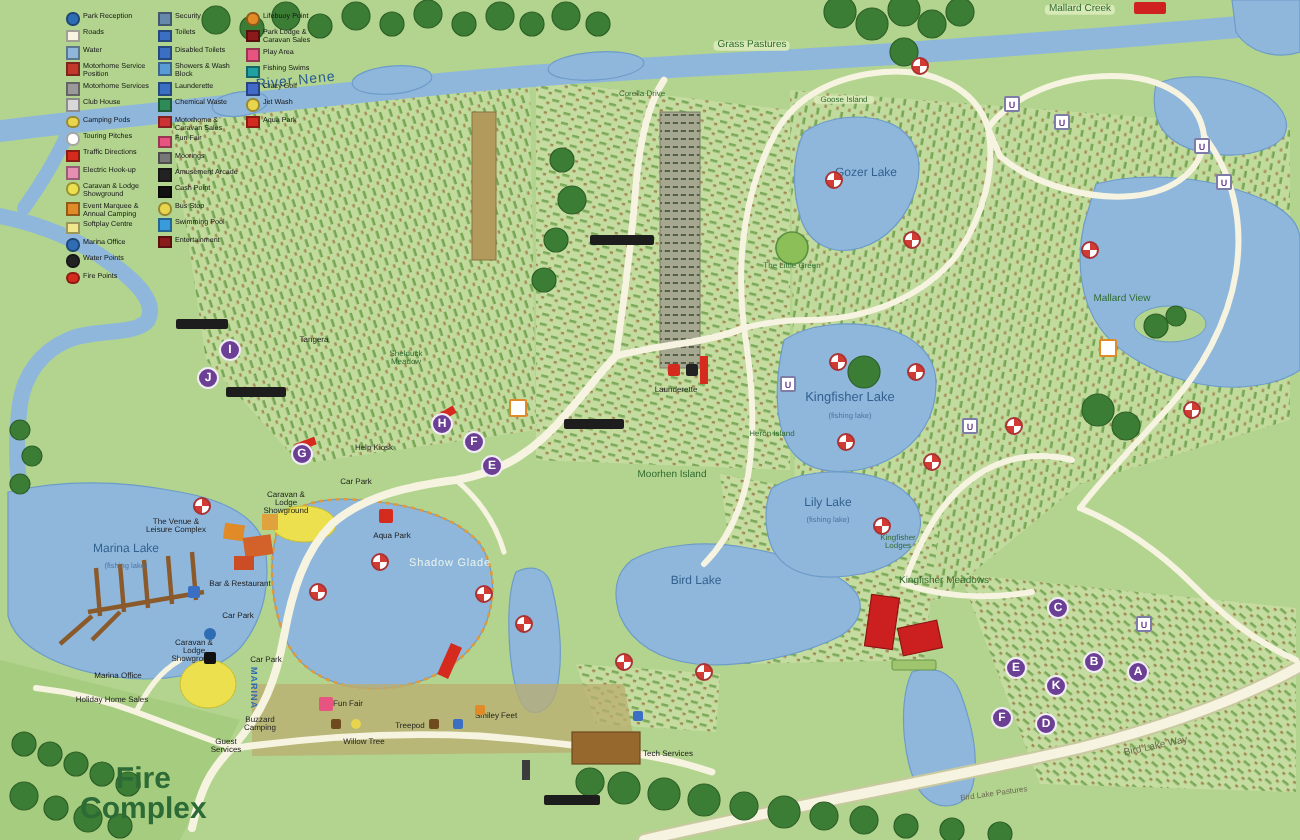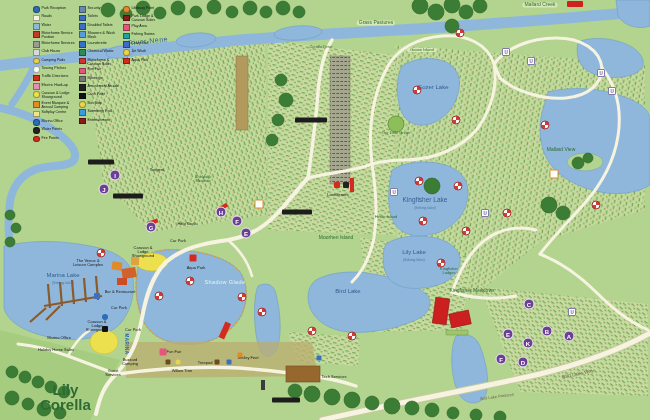--- a/index.html
+++ b/index.html
@@ -458,22 +458,22 @@
   <div class="lbl marina-v" style="left:126px;top:344px;">MARINA</div>
   <div class="lbl fac w2n tiny" style="left:130px;top:362px;">Buzzard Camping</div>
   <div class="lbl fac w2n tiny" style="left:113px;top:373px;">Guest Services</div>
   <div class="lbl fac tiny" style="left:174px;top:352px;">Fun Fair</div>
   <div class="lbl fac tiny" style="left:205px;top:363px;">Treepod</div>
   <div class="lbl fac w2n tiny" style="left:248px;top:358px;">Smiley Feet</div>
   <div class="lbl fac tiny" style="left:182px;top:371px;">Willow Tree</div>
   <div class="lbl fac w2n tiny" style="left:334px;top:377px;">Tech Services</div>
 
   <div class="lbl park-entrance" style="left:40px;top:382px;">
-    <div>Lily</div>
-    <div>Corella</div>
+    <div>Fire</div>
+    <div>Complex</div>
   </div>
 
   <div class="marker" style="left:569px;top:336px;">A</div>
   <div class="marker" style="left:547px;top:331px;">B</div>
   <div class="marker" style="left:529px;top:304px;">C</div>
   <div class="marker" style="left:523px;top:362px;">D</div>
   <div class="marker" style="left:508px;top:334px;">E</div>
   <div class="marker" style="left:501px;top:359px;">F</div>
   <div class="marker" style="left:528px;top:343px;">K</div>
   <div class="marker" style="left:151px;top:227px;">G</div>

